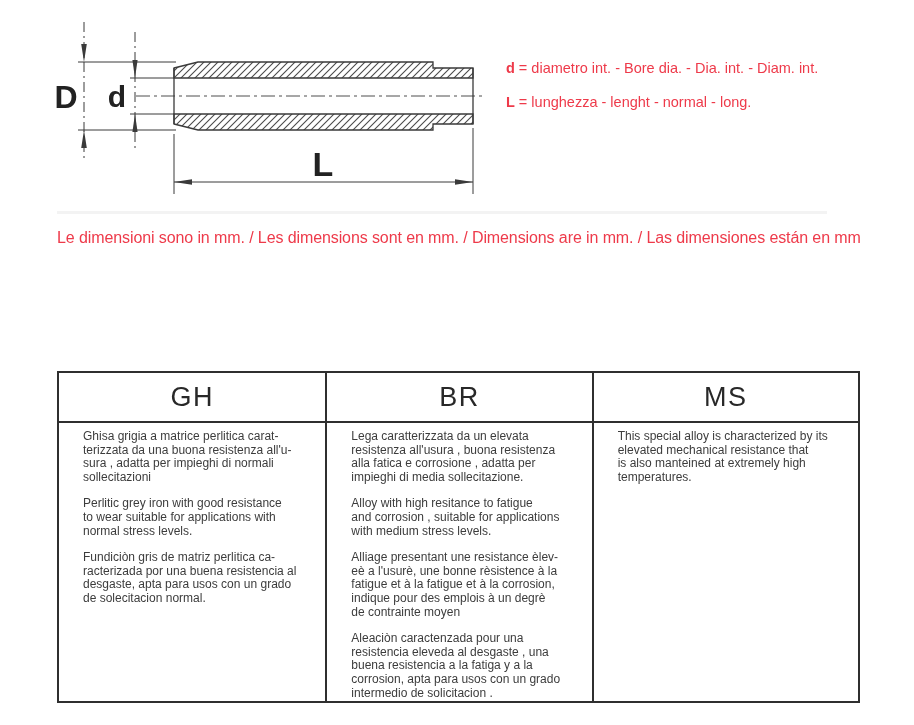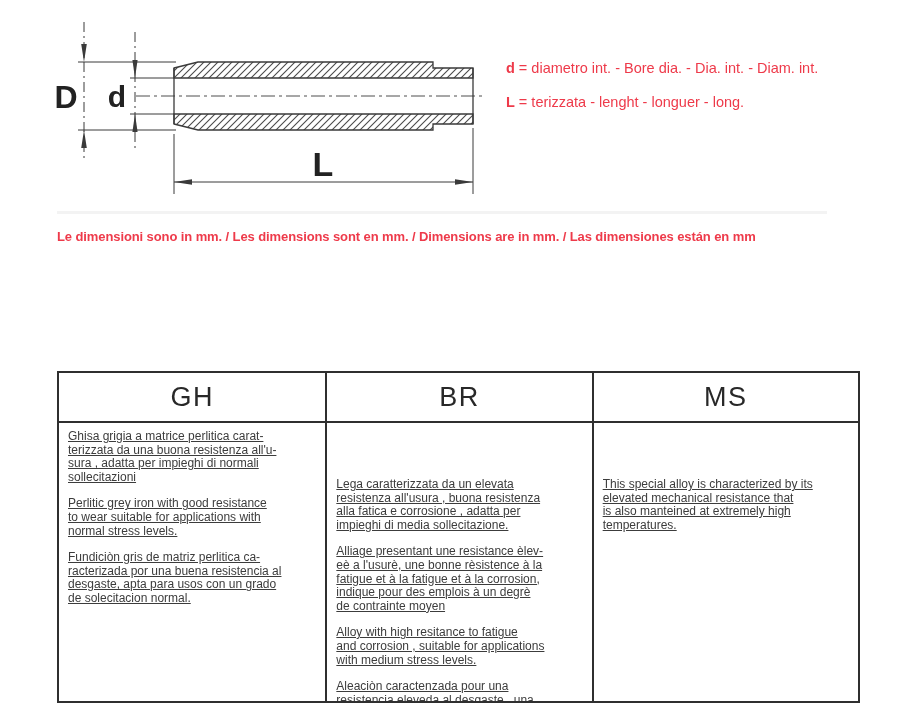--- a/index.html
+++ b/index.html
@@ -9,35 +9,35 @@
   }
   
   .drawing{position:absolute;left:36px;top:6px;width:446px;height:210px;}
   
   .legend{position:absolute;left:486px;top:60px;margin-left:20px;}
   .legend-row{height:18px;margin-bottom:16px;font-size:14.5px;color:var(--accent);white-space:nowrap;}
   .legend-key{font-weight:bold;margin-right:4px;}
   
   .faint-divider{position:absolute;left:57px;top:211px;width:770px;height:3px;background:#f3f3f3;}
   
-  .note{position:absolute;left:57px;top:229px;width:820px;font-size:13px;letter-spacing:-0.1px;color:var(--accent);white-space:nowrap;font-weight:bold;}
+  .note{position:absolute;left:57px;top:229px;width:820px;font-size:16px;letter-spacing:-0.1px;color:var(--accent);white-space:nowrap;}
   
   .spec-table{
     position:absolute;left:57px;top:371px;width:803px;height:332px;
     display:grid;grid-template-columns:1fr 1fr 1fr;
     border:2px solid var(--line);box-sizing:border-box;background:#fff;
   }
   .col{box-sizing:border-box;overflow:hidden;display:flex;flex-direction:column;}
-  .col + .col{border-left:2px solid var(--line);gap:48px;}
+  .col + .col{border-left:2px solid var(--line);}
   .col-header{
     height:48px;line-height:48px;border-bottom:2px solid var(--line);
     text-align:center;font-size:27px;font-weight:500;letter-spacing:1.5px;color:#282828;
     flex:0 0 auto;
   }
-  .col-body{flex:1;padding:7px 8px 0 9px;font-size:12px;line-height:13.6px;color:var(--ink);text-decoration:underline;}
+  .col-body{flex:1;padding:7px 8px 0 24px;font-size:12px;line-height:13.6px;color:var(--ink);}
   .col-body p{margin:0 0 13px 0;white-space:pre-line;}
 </style>
 </head>
 <body>
 
 <div class="page">
 
   <svg class="drawing" viewBox="0 0 446 210" xmlns="http://www.w3.org/2000/svg">
     <defs>
       <pattern id="hatch" patternUnits="userSpaceOnUse" width="7" height="7">
@@ -80,21 +80,21 @@
       <polygon points="419,173.3 419,178.7 437,176" stroke="none"></polygon>
     </g>
     <text x="287" y="170" text-anchor="middle" font-family="Liberation Sans, sans-serif" font-size="34" font-weight="bold" fill="#222">L</text>
   </svg>
 
   <div class="legend">
     <div class="legend-row">
       <span class="legend-key">d</span><span>= diametro int. - Bore dia. - Dia. int. - Diam. int.</span>
     </div>
     <div class="legend-row">
-      <span class="legend-key">L</span><span>= terizzata - lenght - longuer - long.</span>
+      <span class="legend-key">L</span><span>= lunghezza - lenght - normal - long.</span>
     </div>
   </div>
 
   <div class="faint-divider"></div>
 
   <div class="note">Le dimensioni sono in mm. / Les dimensions sont en mm. / Dimensions are in mm. / Las dimensiones están en mm</div>
 
   <div class="spec-table">
 
     <div class="col">
@@ -114,28 +114,28 @@
       </div>
     </div>
 
     <div class="col">
       <div class="col-header">BR</div>
       <div class="col-body">
         <p>Lega caratterizzata da un elevata
 resistenza all'usura , buona resistenza
 alla fatica e corrosione , adatta per
 impieghi di media sollecitazione.</p>
+        <p>Alloy with high resitance to fatigue
+and corrosion , suitable for applications
+with medium stress levels.</p>
         <p>Alliage presentant une resistance èlev-
 eè a l'usurè, une bonne rèsistence à la
 fatigue et à la fatigue et à la corrosion,
 indique pour des emplois à un degrè
 de contrainte moyen</p>
-        <p>Alloy with high resitance to fatigue
-and corrosion , suitable for applications
-with medium stress levels.</p>
         <p>Aleaciòn caractenzada pour una
 resistencia eleveda al desgaste , una
 buena resistencia a la fatiga y a la
 corrosion, apta para usos con un grado
 intermedio de solicitacion .</p>
       </div>
     </div>
 
     <div class="col">
       <div class="col-header">MS</div>

